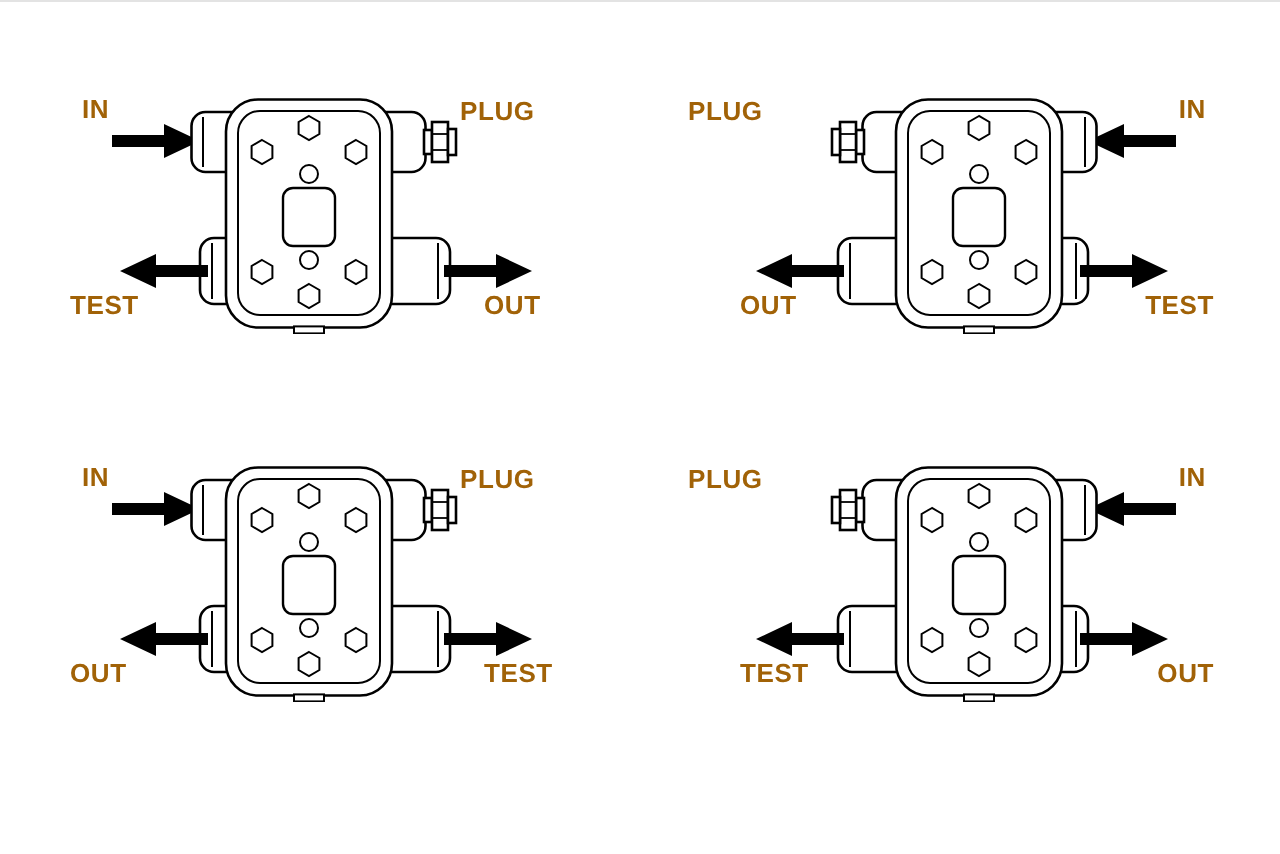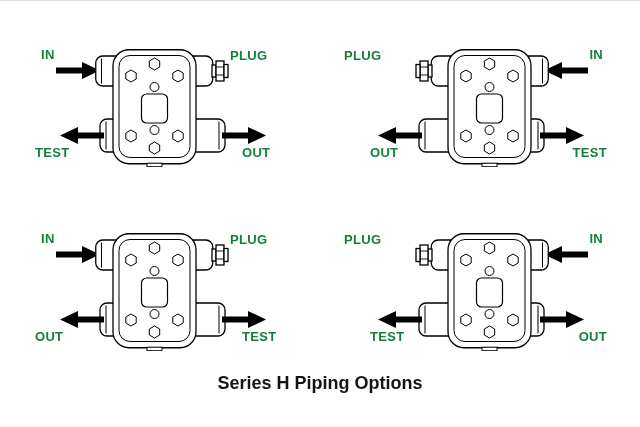--- a/index.html
+++ b/index.html
@@ -6,21 +6,21 @@
   html,body { background:#ffffff; }
   body { font-family:"Liberation Sans", sans-serif; }
   .page {
     position:relative; width:640px; height:427px;
     background:#ffffff; overflow:hidden;
     border-top:1px solid #e3e3e3;
   }
   .cell { position:absolute; width:280px; height:130px; }
   .lbl {
     position:absolute; font-weight:bold; font-size:13px;
-    color:#15803d; letter-spacing:0.3px; white-space:nowrap;
+    color:#a16207; letter-spacing:0.3px; white-space:nowrap;
   }
   .valve-svg { position:absolute; top:3px; width:134px; height:118px; }
   .variant-a .valve-svg { left:65px; }
   .variant-b .valve-svg { left:81px; transform:scaleX(-1); }
   .arrow { position:absolute; width:44px; height:17px; }
   .arrow svg { display:block; width:44px; height:17px; fill:#000; }
   .arrow.left svg { transform:scaleX(-1); }
 
   
   .variant-a .lbl-tl   { left:11px;  top:1px;  }
@@ -189,14 +189,13 @@
       </span>
     <span class="lbl lbl-bl">TEST</span>
     <span class="arrow arrow-br">
         <svg viewBox="0 0 44 17">
           <use href="#arrow-symbol"></use>
         </svg>
       </span>
     <span class="lbl lbl-br">OUT</span>
   </div>
 
-  <div class="title">Series H Piping Options</div>
 </div>
 
 </body></html>

